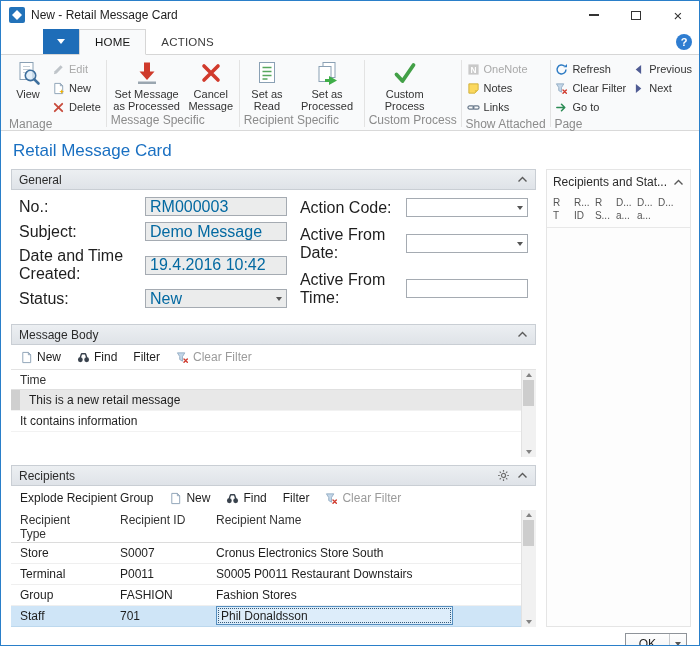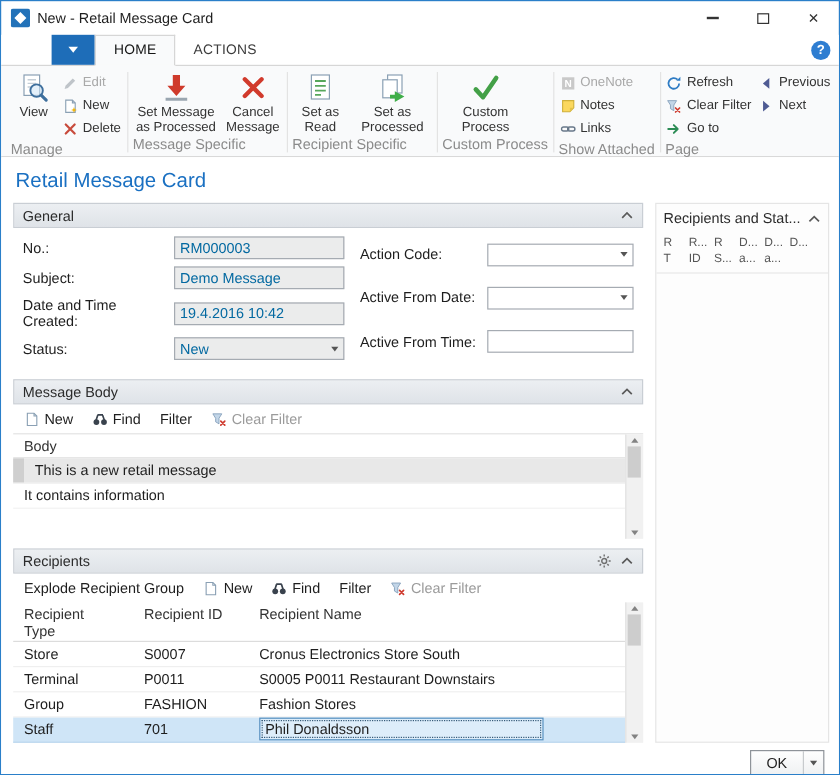--- a/index.html
+++ b/index.html
@@ -44,21 +44,21 @@
   .page-title { color:#1a70c2; font-size:17px; margin:10px 0 8px 12px; }
   .main { display:flex; gap:10px; padding:0 8px 0 10px; align-items:stretch; }
   .left-col { width:528px; display:flex; flex-direction:column; gap:8px; }
 
   .sec-header { height:21px; background:linear-gradient(#eceff2,#dfe3e8); border:1px solid #c9ced4; display:flex; align-items:center; padding:0 7px; gap:7px; flex:none; }
   .sec-title { margin-right:auto; color:#2b2b2b; }
   .hicon { display:flex; align-items:center; }
 
   
   .gen-body { display:flex; justify-content:space-between; padding:7px 8px 8px; }
-  .fgrid { display:grid; row-gap:6px; column-gap:4px; align-items:center; font-size:12px; }
+  .fgrid { display:grid; row-gap:6px; column-gap:4px; align-items:center; font-size:16px; }
   .fgrid.gleft  { grid-template-columns:122px 142px; }
   .fgrid.gright { grid-template-columns:102px 122px; }
   .flabel { color:#1e1e1e; }
   .fld { height:19px; border:1px solid #a5abb2; background:#fff; display:flex; align-items:center; padding:0 4px; color:#0369a1; }
   .fld.gray { background:#ebecec; }
   .fld .tri-down { margin-left:auto; }
   .fld .v { white-space:nowrap; overflow:hidden; }
 
   
   .mini-toolbar { height:24px; display:flex; align-items:center; gap:16px; padding:0 9px; }
@@ -437,21 +437,21 @@
               <span class="hicon">
                   <svg width="13" height="13" viewBox="0 0 14 14">
                     <path d="M1.5 2 h8 L7 6 v5 L4 9.2 V6z" fill="#c3d6e8" stroke="#85a0ba" stroke-width=".8"></path>
                     <path d="M8.6 8.6 l3.6 3.6 M12.2 8.6 l-3.6 3.6" stroke="#cf3a2e" stroke-width="1.5" stroke-linecap="round"></path>
                   </svg>
                 </span>
               <span class="tlabel">Clear Filter</span>
             </div>
           </div>
           <div class="mb-table">
-            <div class="colhead">Body</div>
+            <div class="colhead">Time</div>
             <div class="trow sel">
                 <span style="margin-left:9px">This is a new retail message</span>
               </div>
             <div class="trow">
                 <span>It contains information</span>
               </div>
             <div class="mb-filler"></div>
             <div class="vscroll">
               <span class="tri-up-s"></span>
               <span class="sthumb"></span>

